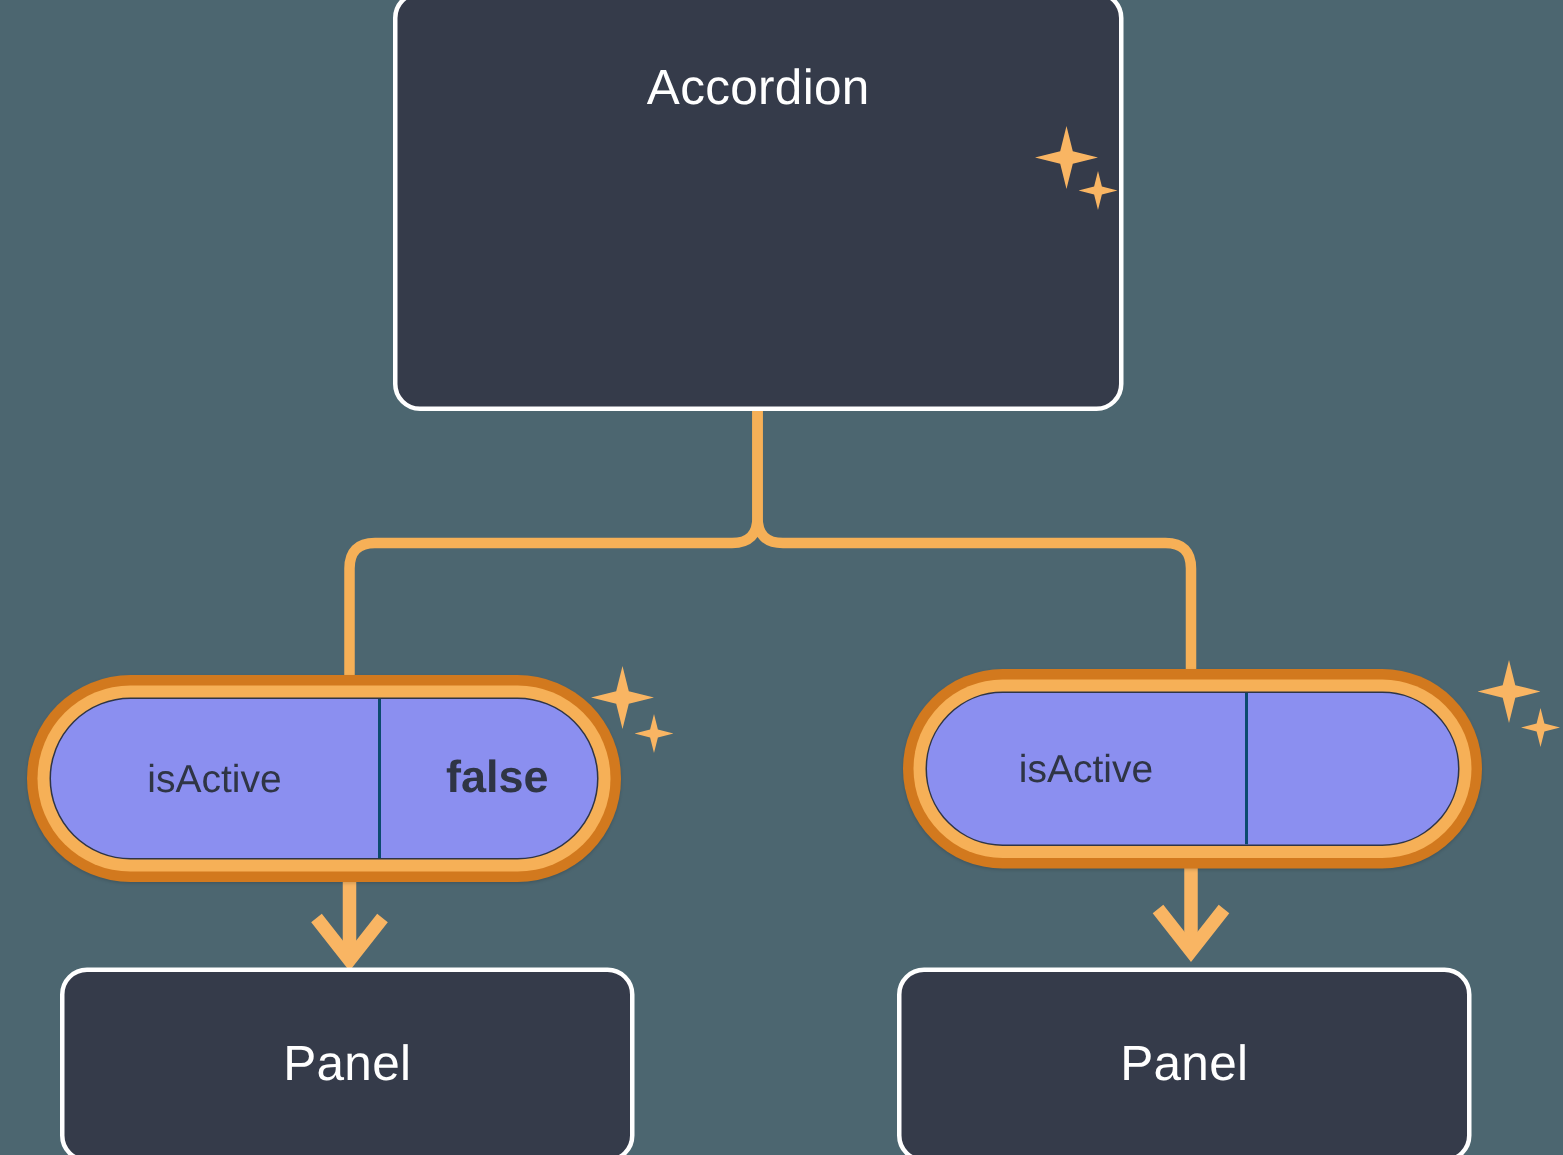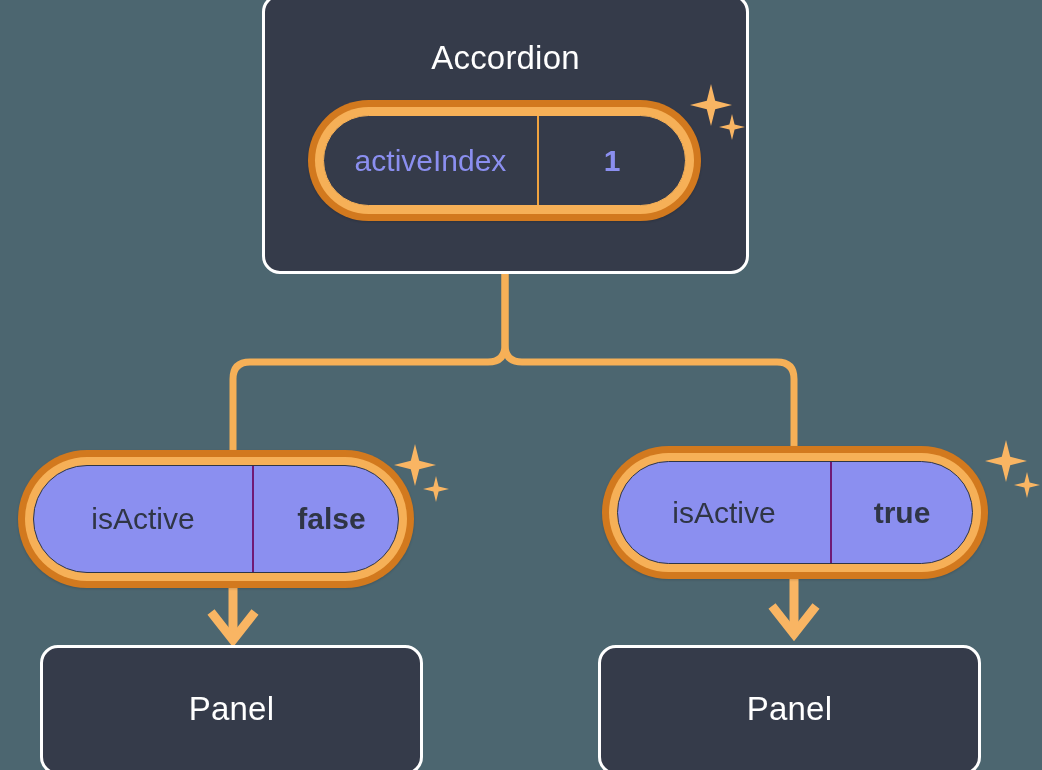--- a/index.html
+++ b/index.html
@@ -124,23 +124,23 @@
     font-weight: 700;
   }
 
   
   .pill-purple .pill-inner {
     background: #8b8ff0;
     border: 1px solid #2f3545;
   }
   .pill-purple .pill-key {
     color: #2f3545;
-    font-size: 30px;
+    font-size: 26px;
     font-weight: 400;
-    border-right: 2px solid #701a75;
+    border-right: 2px solid #0c4a6e;
   }
   .pill-purple .pill-val {
     color: #2f3545;
     font-size: 30px;
     font-weight: 700;
   }
 
   #pill-isactive-left {
     left: 18px;
     top: 450px;
@@ -205,28 +205,20 @@
     <path d="M 211 612 L 233 640 L 255 612" fill="none" stroke="#f9b563" stroke-width="9" stroke-linecap="butt" stroke-linejoin="miter"></path>
 
     <path d="M 794 578 L 794 628" fill="none" stroke="#f9b563" stroke-width="9" stroke-linecap="butt"></path>
     <path d="M 772 606 L 794 634 L 816 606" fill="none" stroke="#f9b563" stroke-width="9" stroke-linecap="butt" stroke-linejoin="miter"></path>
   </svg>
 
   <div id="accordion-box" class="comp-box">
     <div class="comp-title">Accordion</div>
   </div>
 
-  <div id="pill-activeindex" class="pill">
-    <div class="pill-mid">
-      <div class="pill-inner">
-        <span class="pill-key">activeIndex</span>
-        <span class="pill-val">1</span>
-      </div>
-    </div>
-  </div>
 
   <div id="sparkles-accordion" class="sparkle-group">
     <span class="sparkle star-big"></span>
     <span class="sparkle star-small"></span>
   </div>
 
   <div id="pill-isactive-left" class="pill pill-purple">
     <div class="pill-mid">
       <div class="pill-inner">
         <span class="pill-key">isActive</span>
@@ -241,21 +233,20 @@
   </div>
 
   <div id="panel-left" class="comp-box panel-box">
     <div class="comp-title">Panel</div>
   </div>
 
   <div id="pill-isactive-right" class="pill pill-purple">
     <div class="pill-mid">
       <div class="pill-inner">
         <span class="pill-key">isActive</span>
-        <span class="pill-val">true</span>
       </div>
     </div>
   </div>
 
   <div id="sparkles-right" class="sparkle-group">
     <span class="sparkle star-big"></span>
     <span class="sparkle star-small"></span>
   </div>
 
   <div id="panel-right" class="comp-box panel-box">

